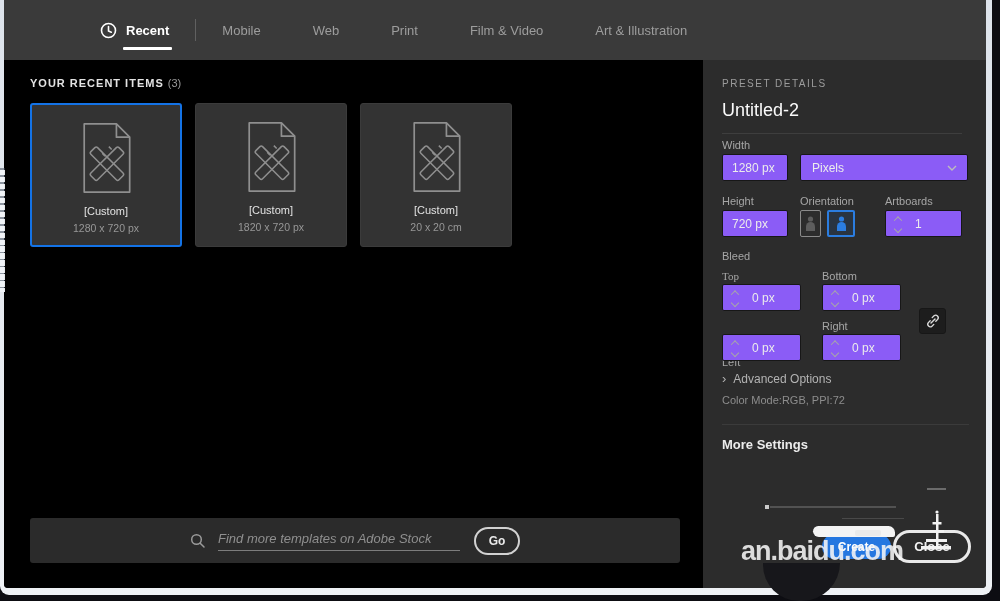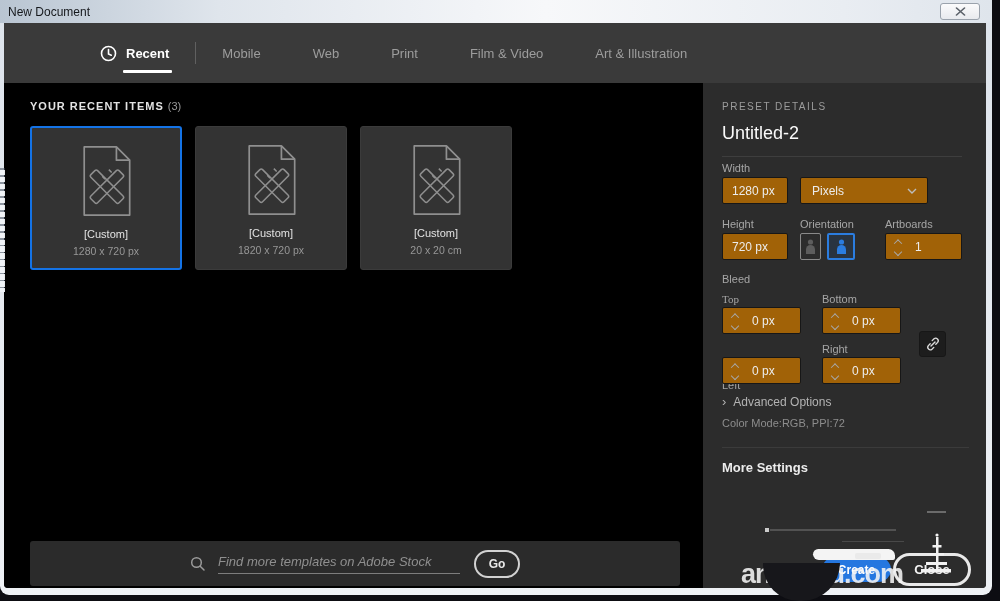--- a/index.html
+++ b/index.html
@@ -89,21 +89,21 @@
     display:flex; align-items:center; justify-content:center; cursor:pointer;
     background:transparent;
   }
   
   .p-abs{ position:absolute; }
   .p-label{ font-size:11px; color:#a6a6a6; }
   .preset-heading{ left:19px; top:18px; font-size:10px; letter-spacing:1.5px; color:#9c9c9c; }
   .doc-name{ left:19px; top:40px; font-size:18px; color:#fafafa; width:240px;
              padding-bottom:12px; border-bottom:1px solid #3e3e3e; }
   .field{
-    background:#a16207; border:1px solid #closed161616; border:1px solid #171717;
+    background:#8b5cf6; border:1px solid #closed161616; border:1px solid #171717;
     border-radius:2px; color:#ececec; font-size:12px;
     display:flex; align-items:center;
   }
   .field .val{ padding-left:9px; }
   .unit-select{ justify-content:space-between; cursor:pointer; }
   .unit-select .val{ padding-left:11px; }
   .unit-select .chev{ margin-right:10px; display:flex; }
   .stepper{
     width:16px; flex:none; display:flex; flex-direction:column; align-items:center;
     justify-content:center; gap:4px; cursor:pointer; margin-left:4px;
@@ -158,31 +158,20 @@
   .edge-ticks{
     position:absolute; left:0; top:168px; width:5px; height:124px; z-index:8;
     background:repeating-linear-gradient(180deg, rgba(70,80,95,.55) 0 1.5px, rgba(242,245,249,.95) 1.5px 7px);
   }
 </style>
 </head>
 <body>
 
 <div class="window">
 
-  <div class="titlebar">
-    <span class="title">New Document</span>
-    <div class="win-close">
-      <svg width="11" height="9" viewBox="0 0 11 9">
-        <g stroke="#5a6068" stroke-width="1.6" stroke-linecap="round">
-          <path d="M1.5 1 L9.5 8"></path>
-            <path d="M9.5 1 L1.5 8"></path>
-        </g>
-      </svg>
-    </div>
-  </div>
 
   <div class="app">
 
     <div class="tabbar">
       <div class="tab active">
         <span class="clock">
           <svg width="17" height="17" viewBox="0 0 17 17">
             <circle cx="8.5" cy="8.5" r="7" fill="none" stroke="#ffffff" stroke-width="1.6"></circle>
             <path d="M8.5 4.5 V9 L11.3 10.2" fill="none" stroke="#ffffff" stroke-width="1.6" stroke-linecap="round"></path>
           </svg>
@@ -281,21 +270,21 @@
       </div>
 
       <div class="panel">
         <div class="p-abs preset-heading">PRESET DETAILS</div>
         <div class="p-abs doc-name">Untitled-2</div>
 
         <div class="p-abs p-label" style="left:19px; top:79px;">Width</div>
         <div class="p-abs field" style="left:19px; top:94px; width:66px; height:27px;">
           <span class="val">1280 px</span>
         </div>
-        <div class="p-abs field unit-select" style="left:97px; top:94px; width:128px; height:27px;">
+        <div class="p-abs field unit-select" style="left:97px; top:94px; width:168px; height:27px;">
           <span class="val">Pixels</span>
           <span class="chev">
             <svg width="10" height="6" viewBox="0 0 10 6">
                 <path d="M1 1 L5 5 L9 1" fill="none" stroke="#bdbdbd" stroke-width="1.4"></path>
               </svg>
           </span>
         </div>
 
         <div class="p-abs p-label" style="left:19px; top:135px;">Height</div>
         <div class="p-abs p-label" style="left:97px; top:135px;">Orientation</div>

